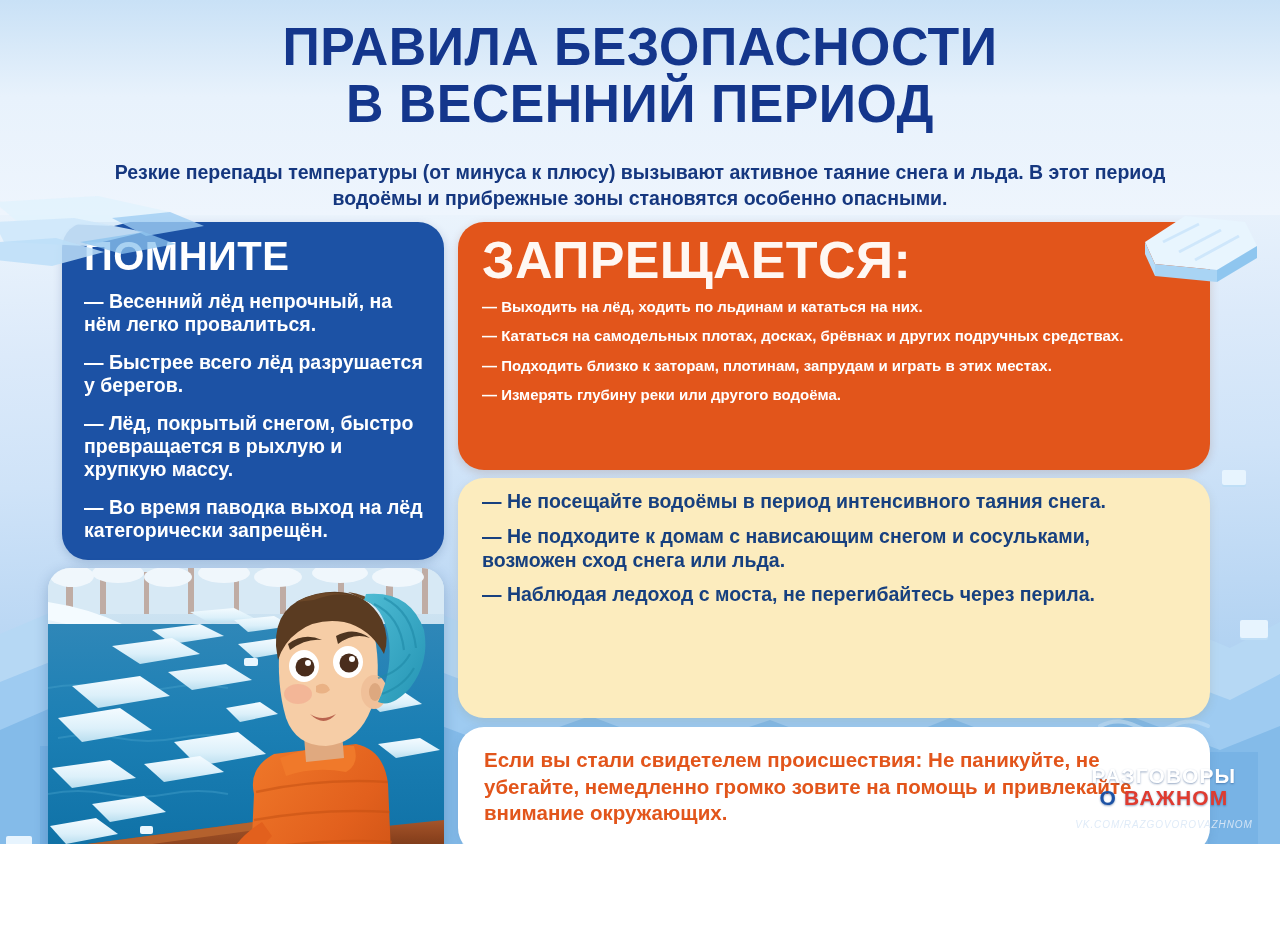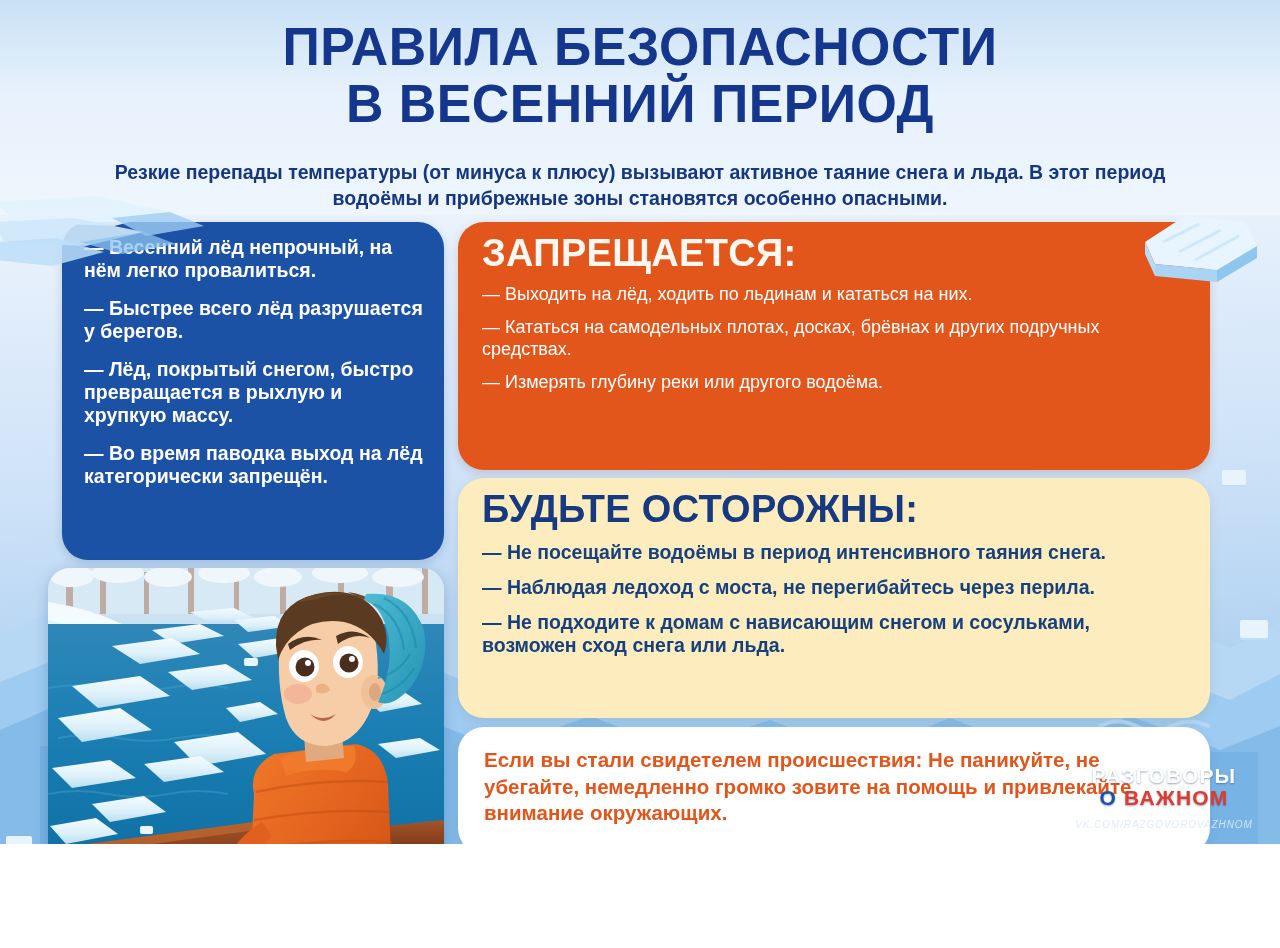--- a/index.html
+++ b/index.html
@@ -93,30 +93,30 @@
   }
 
   .panel-forbidden {
     left: 458px; top: 222px; width: 752px; height: 248px;
     background: #e2551b;
     box-shadow: 0 3px 10px rgba(120,45,10,.18);
     padding: 12px 22px 8px 24px;
   }
   .panel-forbidden .p-head {
     color: #fff7f2;
-    font-size: 38px;
+    font-size: 52px;
     font-weight: bold;
     line-height: 1;
     letter-spacing: .3px;
     margin-bottom: 12px;
   }
   .panel-forbidden .p-item {
     color: #ffffff;
-    font-size: 18px;
-    font-weight: normal;
+    font-size: 15px;
+    font-weight: bold;
     line-height: 1.22;
     margin-bottom: 11px;
   }
 
   .panel-careful {
     left: 458px; top: 478px; width: 752px; height: 240px;
     background: #fcecbe;
     box-shadow: 0 3px 10px rgba(120,100,40,.13);
     padding: 12px 22px 8px 24px;
   }
@@ -271,52 +271,53 @@
   </div>
 
   <div class="title">
     <span>ПРАВИЛА БЕЗОПАСНОСТИ</span>
     <span>В ВЕСЕННИЙ ПЕРИОД</span>
   </div>
 
   <div class="subtitle">Резкие перепады температуры (от минуса к плюсу) вызывают активное таяние снега и льда. В этот период водоёмы и прибрежные зоны становятся особенно опасными.</div>
 
   <div class="panel panel-remember">
+    <div class="p-head">ПОМНИТЕ</div>
     <div class="p-item">— Весенний лёд непрочный, на нём легко провалиться.</div>
     <div class="p-item">— Быстрее всего лёд разрушается у берегов.</div>
     <div class="p-item">— Лёд, покрытый снегом, быстро превращается в рыхлую и хрупкую массу.</div>
     <div class="p-item">— Во время паводка выход на лёд категорически запрещён.</div>
   </div>
 
   <div class="panel panel-forbidden">
     <div class="p-head">ЗАПРЕЩАЕТСЯ:</div>
     <div class="p-item">— Выходить на лёд, ходить по льдинам и кататься на них.</div>
     <div class="p-item">— Кататься на самодельных плотах, досках, брёвнах и других подручных средствах.</div>
+    <div class="p-item">— Подходить близко к заторам, плотинам, запрудам и играть в этих местах.</div>
     <div class="p-item">— Измерять глубину реки или другого водоёма.</div>
   </div>
 
   <div class="floe-deco">
     <svg viewBox="0 0 128 76">
       <path d="M12 30 L52 4 L112 10 L124 34 L84 58 L22 52 Z" fill="#e8f5fe"></path>
       <path d="M12 30 L22 52 L22 64 L12 42 Z" fill="#b8dcf7"></path>
       <path d="M22 52 L84 58 L84 70 L22 64 Z" fill="#a9d4f4"></path>
       <path d="M84 58 L124 34 L124 46 L84 70 Z" fill="#8fc6ef"></path>
       <g stroke="#cde6fb" stroke-width="3" fill="none" opacity=".9">
         <path d="M30 30 L66 12"></path>
         <path d="M46 40 L88 18"></path>
         <path d="M62 48 L106 24"></path>
       </g>
     </svg>
   </div>
 
   <div class="panel panel-careful">
-    <div class="p-head">БУДЬТЕ ОСТОРОЖНЫ:</div>
     <div class="p-item">— Не посещайте водоёмы в период интенсивного таяния снега.</div>
+    <div class="p-item">— Не подходите к домам с нависающим снегом и сосульками, возможен сход снега или льда.</div>
     <div class="p-item">— Наблюдая ледоход с моста, не перегибайтесь через перила.</div>
-    <div class="p-item">— Не подходите к домам с нависающим снегом и сосульками, возможен сход снега или льда.</div>
   </div>
 
   <div class="panel panel-witness">
     <div class="w-text">Если вы стали свидетелем происшествия: Не паникуйте, не убегайте, немедленно громко зовите на помощь и привлекайте внимание окружающих.</div>
   </div>
 
   <div class="photo" title="Мальчик в оранжевой куртке и голубой шапке у перил смотрит на ледоход на реке">
     <svg viewBox="0 0 396 356" preserveAspectRatio="xMidYMid slice">
       <defs>
         <linearGradient id="water" x1="0" y1="0" x2="0" y2="1">

